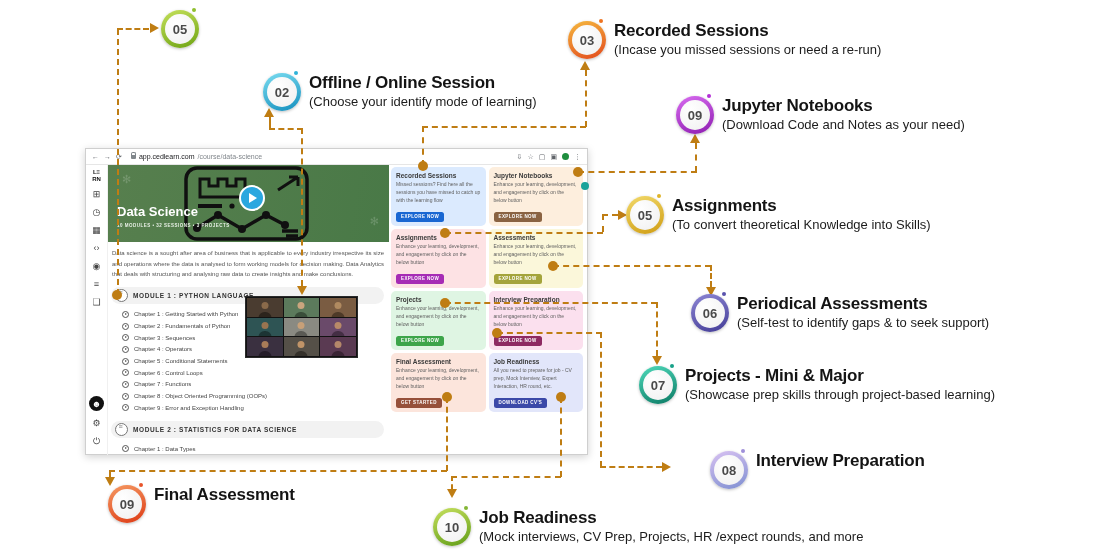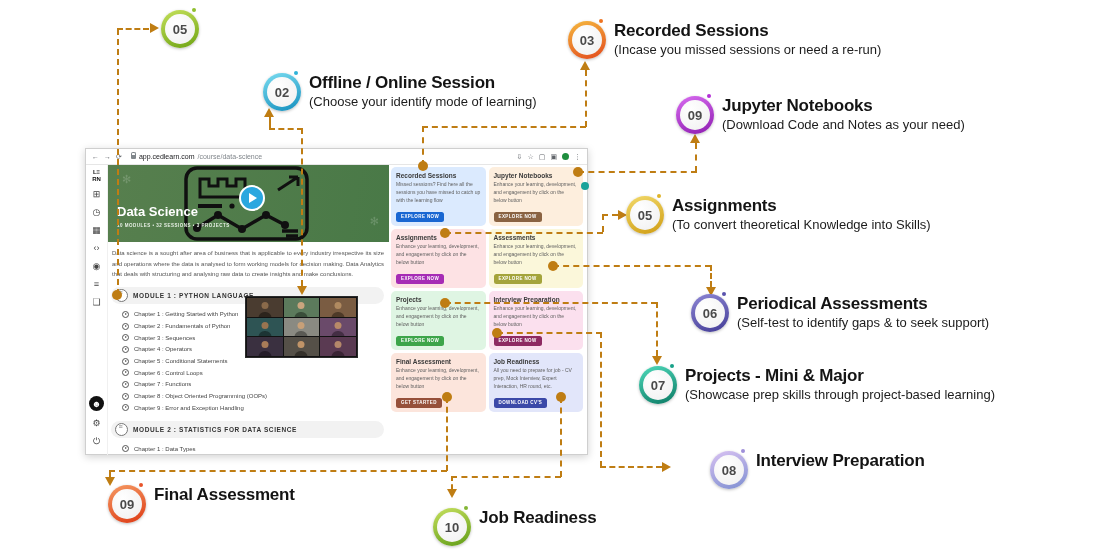--- a/index.html
+++ b/index.html
@@ -425,16 +425,17 @@
     <div class="anno-t">
         <div class="anno-title">Final Assessment</div>
       </div>
   </div>
   <div class="anno" style="left:433px;top:508px">
     <div class="badge r10">
         <span class="badge-in">10</span>
       </div>
     <div class="anno-t">
         <div class="anno-title">Job Readiness</div>
+        <div class="anno-sub">(Mock interviews, CV Prep, Projects, HR /expect rounds, and more</div>
       </div>
   </div>
 
 </div>
 
 </body></html>

